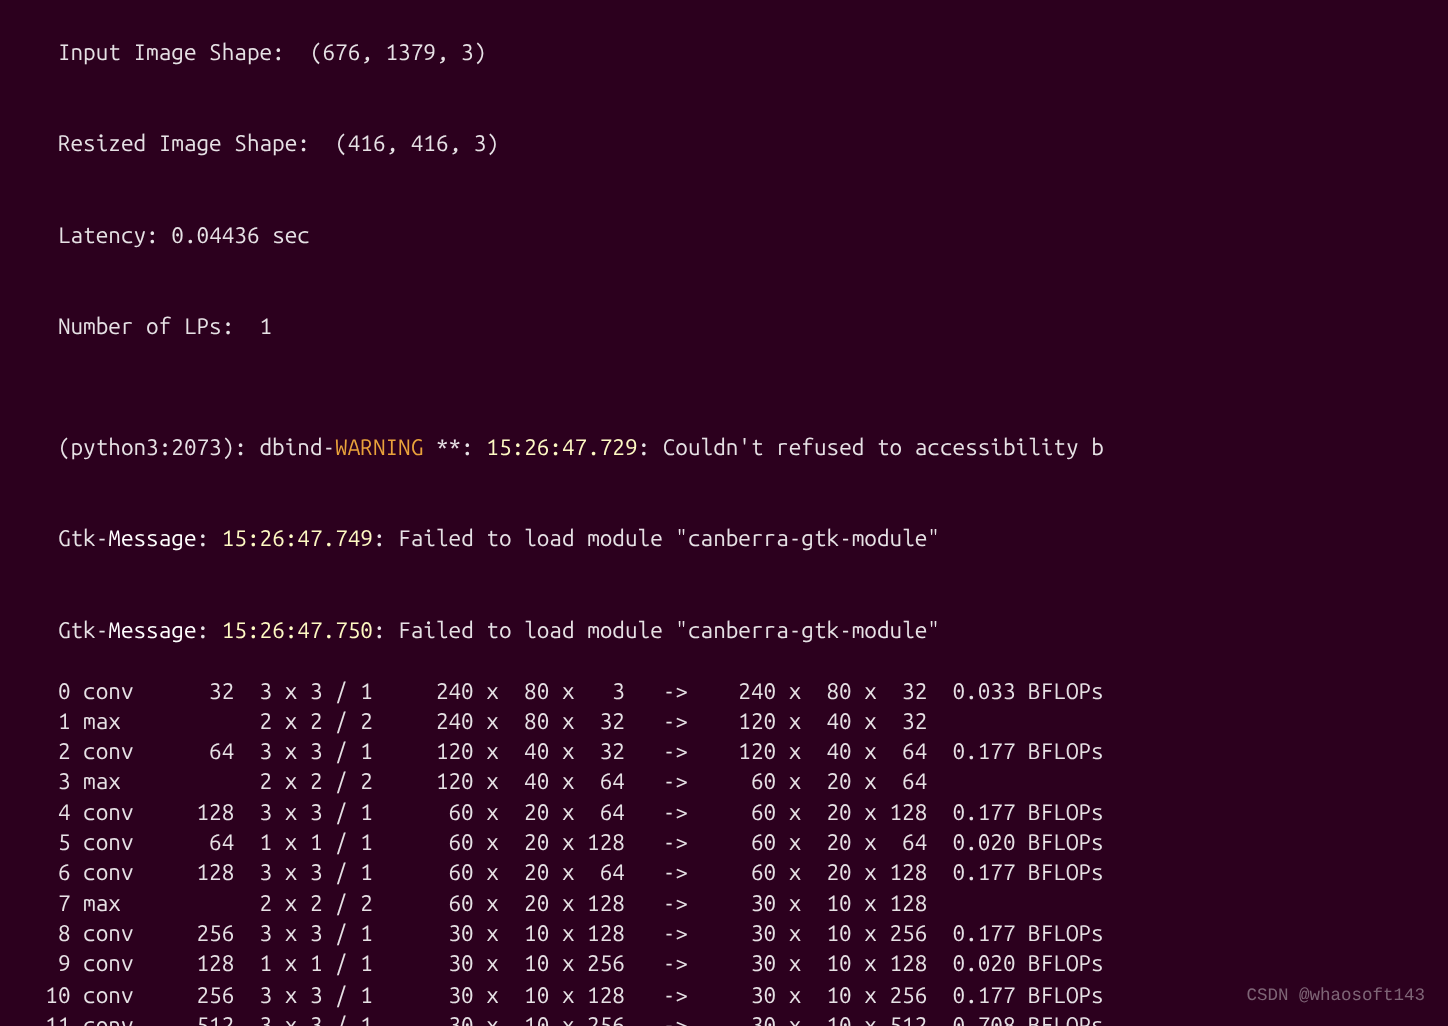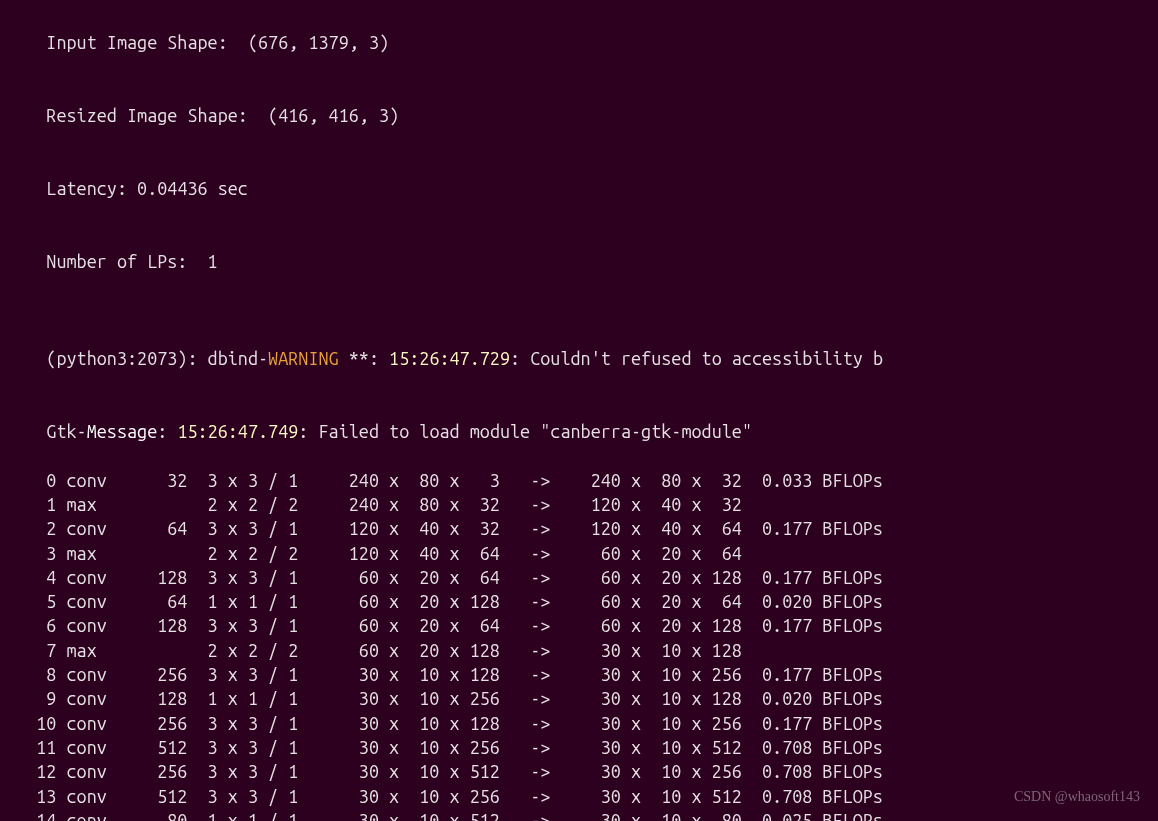--- a/index.html
+++ b/index.html
@@ -19,21 +19,21 @@
   .warn   { color: #e9a23b; }
   .ts     { color: #fef9c3; }
   .msg    { color: #ffffff; }
   .watermark {
     position: absolute;
     right: 18px;
     bottom: 14px;
     color: #c2b8bf;
     font-size: 14px;
     opacity: .55;
-    font-family: Liberation Serif, serif;
+    font-family: Liberation Mono, monospace;
   }
   pre.table { margin:0; font: inherit; }
 </style>
 </head>
 <body>
 
 <div>
 
   <div class="line">
     <span>Input Image Shape:  </span><span>(676, 1379, 3)</span>
@@ -50,20 +50,23 @@
 
   <div class="line">&nbsp;</div>
 
   <div class="line">
     <span>(python3:2073): dbind-</span><span class="warn">WARNING</span><span> **: </span><span class="ts">15:26:47.729</span><span>: Couldn't refused to accessibility b</span>
   </div>
 
   <div class="line">
     <span>Gtk-</span><span class="msg">Message</span><span>: </span><span class="ts">15:26:47.749</span><span>: Failed to load module "canberra-gtk-module"</span>
   </div>
+  <div class="line">
+    <span>Gtk-</span><span class="msg">Message</span><span>: </span><span class="ts">15:26:47.750</span><span>: Failed to load module "canberra-gtk-module"</span>
+  </div>
 
 
   <pre class="table" id="layer-table">    0 conv      32  3 x 3 / 1     240 x  80 x   3   -&gt;    240 x  80 x  32  0.033 BFLOPs
     1 max           2 x 2 / 2     240 x  80 x  32   -&gt;    120 x  40 x  32
     2 conv      64  3 x 3 / 1     120 x  40 x  32   -&gt;    120 x  40 x  64  0.177 BFLOPs
     3 max           2 x 2 / 2     120 x  40 x  64   -&gt;     60 x  20 x  64
     4 conv     128  3 x 3 / 1      60 x  20 x  64   -&gt;     60 x  20 x 128  0.177 BFLOPs
     5 conv      64  1 x 1 / 1      60 x  20 x 128   -&gt;     60 x  20 x  64  0.020 BFLOPs
     6 conv     128  3 x 3 / 1      60 x  20 x  64   -&gt;     60 x  20 x 128  0.177 BFLOPs
     7 max           2 x 2 / 2      60 x  20 x 128   -&gt;     30 x  10 x 128

